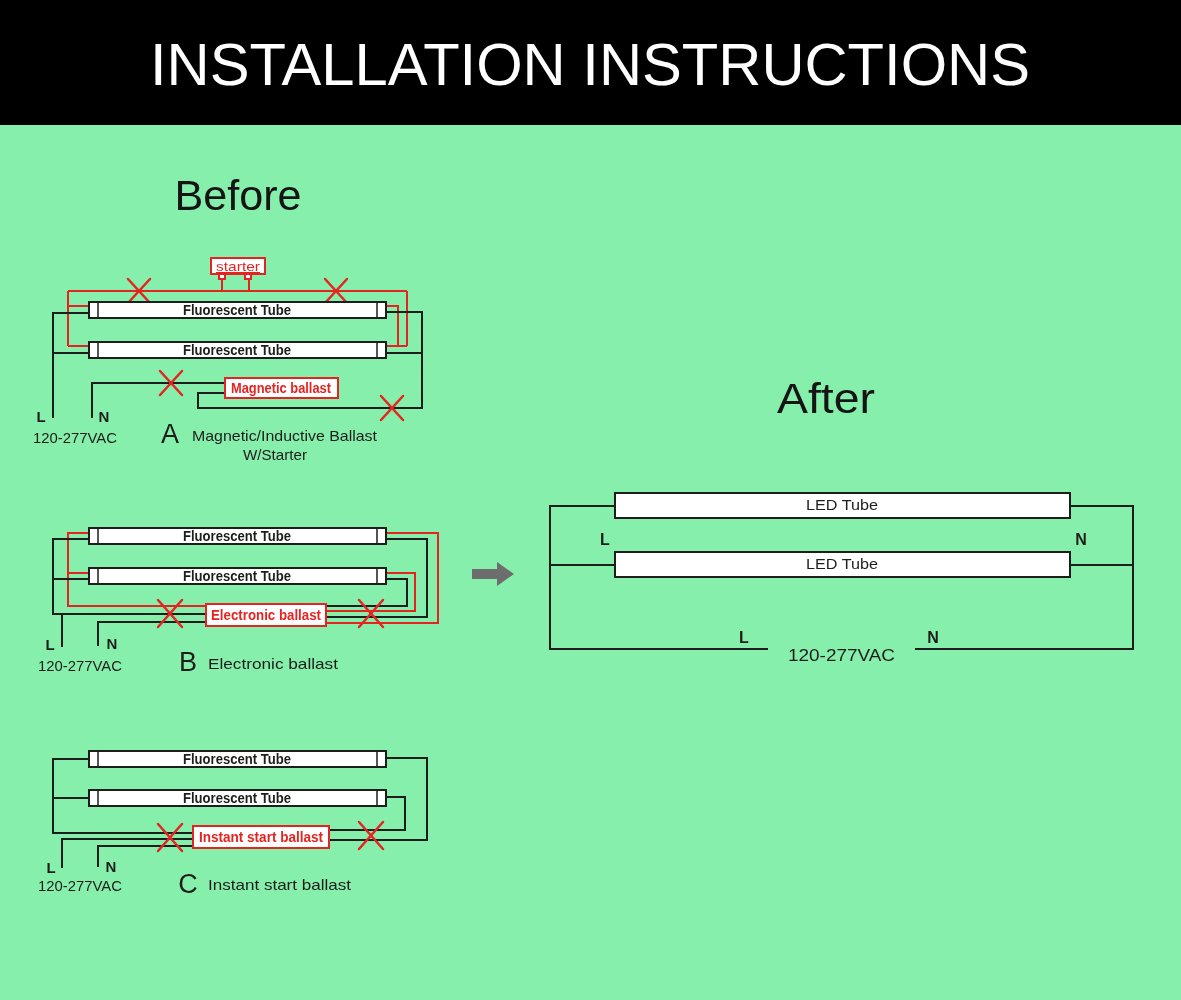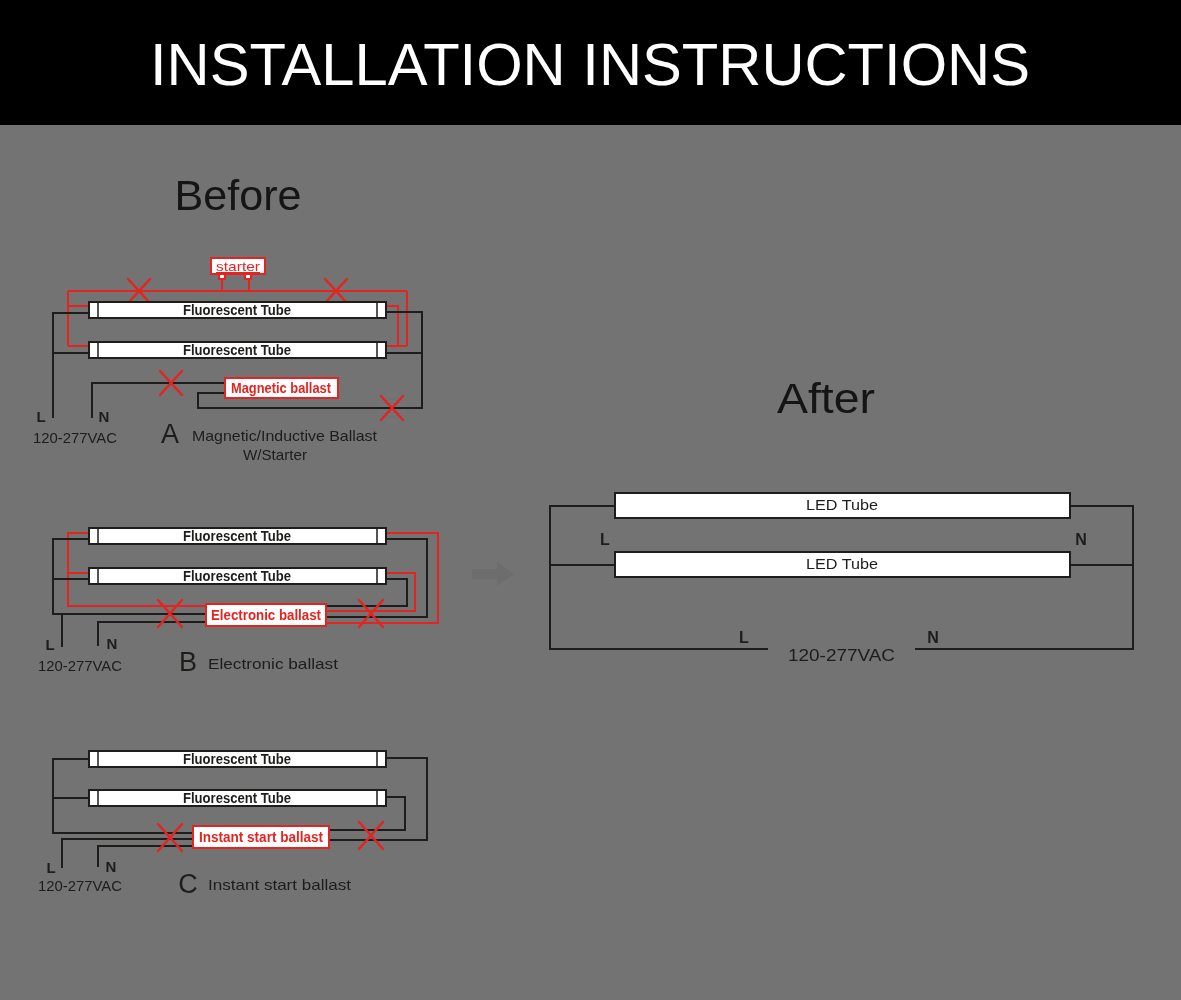--- a/index.html
+++ b/index.html
@@ -1,16 +1,16 @@
 <!DOCTYPE html>
 <html><head>
 <meta charset="utf-8">
 <style>
   html,body{margin:0;padding:0;background:#fff;}
-  .page{position:relative;width:1181px;height:1000px;background:#737373;overflow:hidden;
+  .page{position:relative;width:1181px;height:1000px;background:#86efac;overflow:hidden;
         font-family:"Liberation Sans",sans-serif;}
   svg{position:absolute;left:0;top:0;}
   text{font-family:"Liberation Sans",sans-serif;}
   .t-title{font-size:60px;font-weight:400;fill:#ffffff;}
   .t-sec{font-size:43px;fill:#151515;}
   .t-tube{font-size:14px;font-weight:700;fill:#1d1d1b;}
   .t-ledtube{font-size:14px;font-weight:400;fill:#1d1d1b;}
   .t-ballast{font-size:14px;font-weight:700;fill:#e52421;}
   .t-starter{font-size:13px;font-weight:400;fill:#e52421;}
   .t-ln{font-size:15px;font-weight:700;fill:#1d1d1b;}

